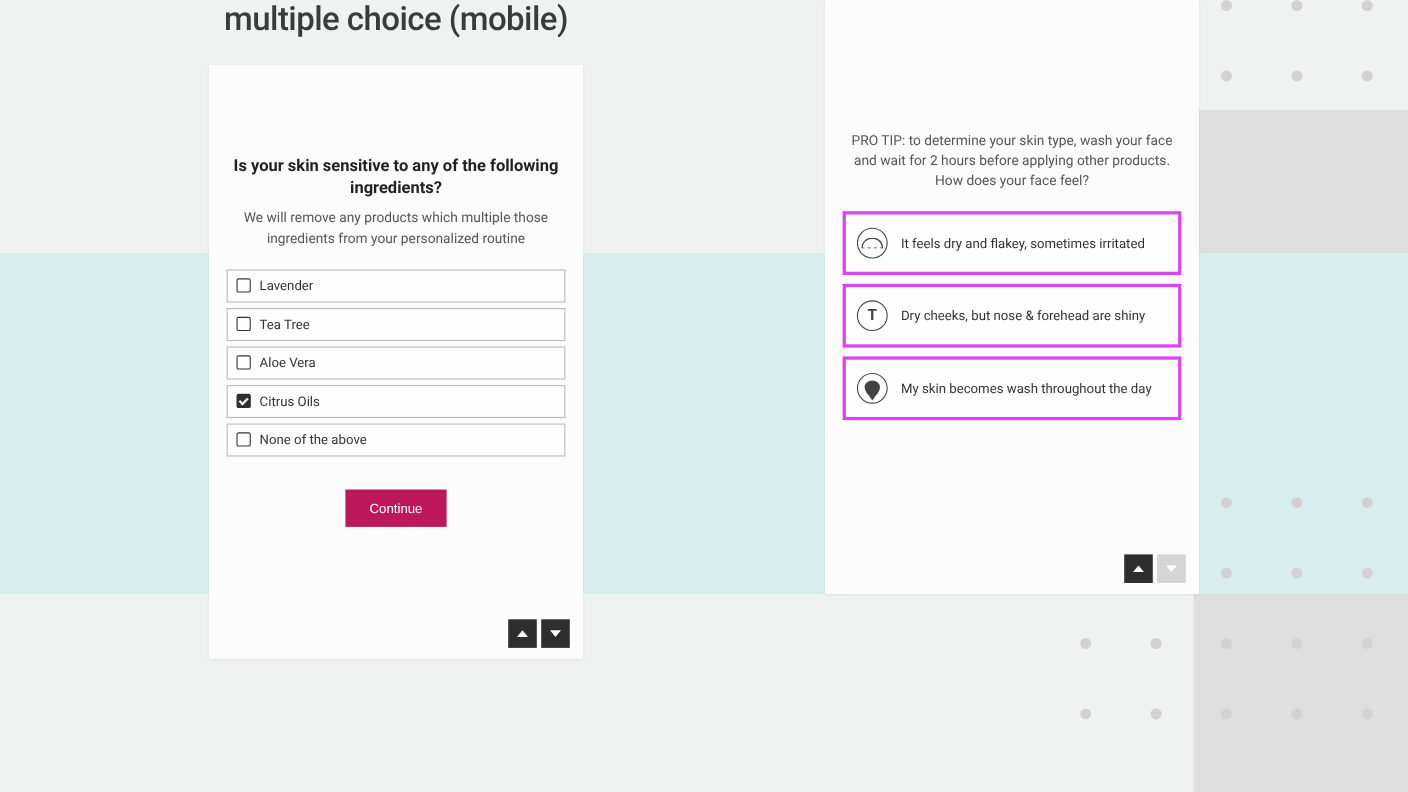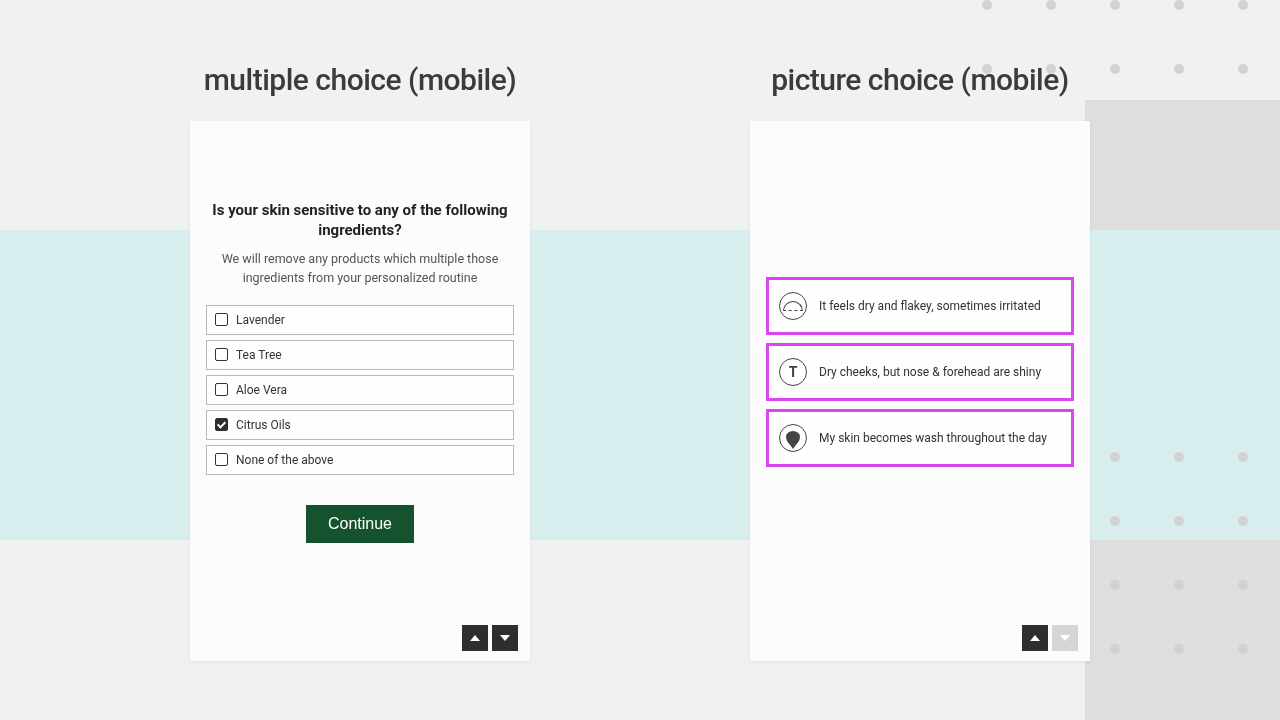--- a/index.html
+++ b/index.html
@@ -30,21 +30,20 @@
 .dotrow { display: flex; gap: 54px; margin-bottom: 54px; }
 .dot { width: 10px; height: 10px; background: #d2d2d2; border-radius: 50%; }
 .dots.top { top: 0; right: 32px; }
 .dots.bottom { top: 452px; right: 32px; }
 .container {
   position: relative;
   z-index: 1;
   display: flex;
   justify-content: center;
   gap: 220px;
-  padding-top: 62px;
 }
 .col { display: flex; flex-direction: column; align-items: center; }
 .heading {
   font-size: 30px; font-weight: 500; color: #3b3b3b;
   margin-bottom: 24px;
   letter-spacing: -0.5px;
 }
 .phone {
   width: 340px;
   height: 540px;
@@ -78,21 +77,21 @@
 .checkbox {
   width: 13px; height: 13px; border: 1.5px solid #333; border-radius: 2px;
   display: flex; align-items: center; justify-content: center;
   flex-shrink: 0;
 }
 .checkbox.checked { background: #2e2e2e; border-color: #2e2e2e; }
 .checkbox.checked::after {
   content: ""; width: 3px; height: 6px; border: solid #fff; border-width: 0 2px 2px 0; transform: rotate(45deg); margin-top: -2px;
 }
 .continue-btn {
-  background: #14532d; color: #fff; font-size: 16px; font-weight: 500;
+  background: #be185d; color: #fff; font-size: 12px; font-weight: 500;
   padding: 10px 22px; border: none; margin: 30px auto 0; display: block;
 }
 .pic-option {
   border: 3px solid #d946ef;
   padding: 12px 10px;
   display: flex;
   align-items: center;
   gap: 12px;
   font-size: 12px;
   color: #333;
@@ -223,23 +222,23 @@
             <span class="tri-up"></span>
           </div>
         <div class="arrow-btn dark">
             <span class="tri-down"></span>
           </div>
       </div>
     </div>
   </div>
 
   <div class="col">
-    <div class="heading">picture choice (mobile)</div>
     <div class="phone">
       <div class="phone-content">
+        <div class="subtext">PRO TIP: to determine your skin type, wash your face and wait for 2 hours before applying other products. How does your face feel?</div>
         <div class="pic-options" id="right-options">
             <div class="pic-option">
               <div class="pic-icon">
                 <div class="icon-semi-top"></div>
               </div>
               <span>It feels dry and flakey, sometimes irritated</span>
             </div>
             <div class="pic-option">
               <div class="pic-icon">
                 <div class="icon-t">T</div>

